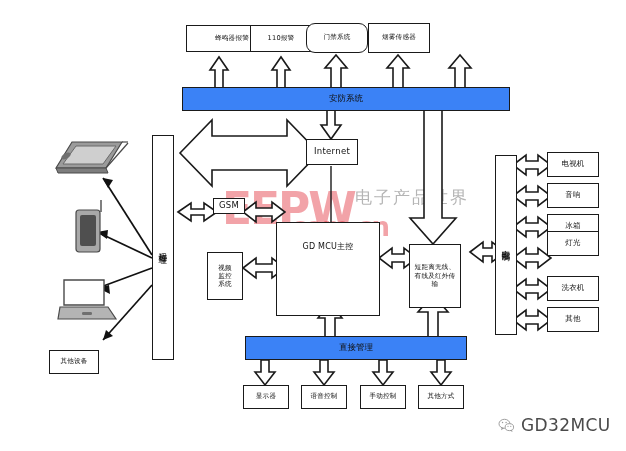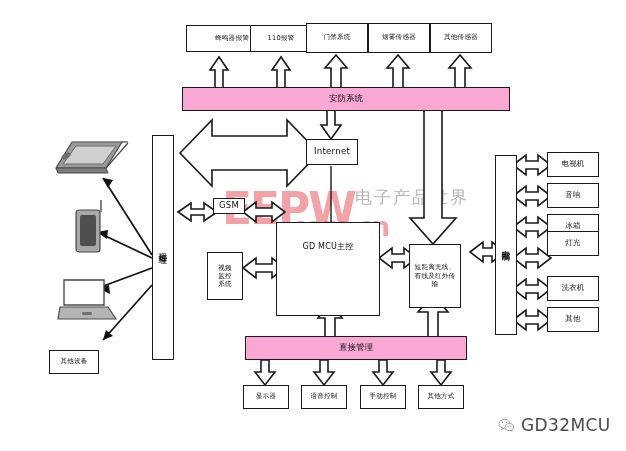--- a/index.html
+++ b/index.html
@@ -31,21 +31,21 @@
     font-size: 8px;
     letter-spacing: 0.2px;
     z-index: 6;
   }
   .node.small { font-size: 7.5px; }
   .node.tiny  { font-size: 6.6px; }
   .node.lat   { font-size: 8.5px; letter-spacing: 0.3px; }
   .bar {
     position: absolute;
     border: 1.6px solid #1a1a1a;
-    background: #f9a8d4;
+    background: #3b82f6;
     color: #111111;
     display: flex;
     align-items: center;
     justify-content: center;
     font-size: 8.5px;
     z-index: 6;
   }
   .vbar {
     position: absolute;
     border: 1.6px solid #1a1a1a;
@@ -192,28 +192,25 @@
       <polygon points="103,340 106,330 113,336"></polygon>
     </g>
   </svg>
 
   <div class="node tiny" style="left:186px;  top:25px; width:66px; height:27px;padding-left:26px;">
     <span>蜂鸣器报警</span>
   </div>
   <div class="node tiny" style="left:250px;  top:25px; width:62px; height:27px;">
     <span>110报警</span>
   </div>
-  <div class="node tiny" style="left:306px;  top:23px; width:62px; height:30px;">
+  <div class="node tiny" style="left:306px;  top:23px; width:62px; height:30px;border-radius:9px;">
     <span>门禁系统</span>
   </div>
   <div class="node tiny" style="left:368px;  top:23px; width:62px; height:30px;">
     <span>烟雾传感器</span>
-  </div>
-  <div class="node tiny" style="left:430px;  top:23px; width:62px; height:30px;">
-    <span>其他传感器</span>
   </div>
 
   <div class="bar" style="left:182px; top:87px; width:328px; height:24px;">
     <span>安防系统</span>
   </div>
 
   <div class="node lat" style="left:306px; top:139px; width:52px; height:26px;">
     <span>Internet</span>
   </div>
 

